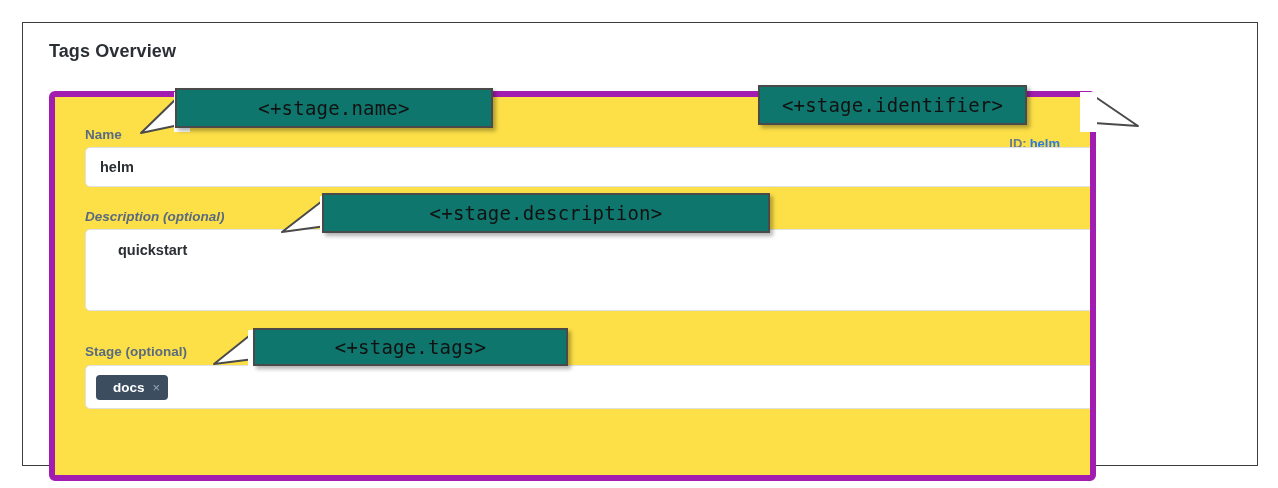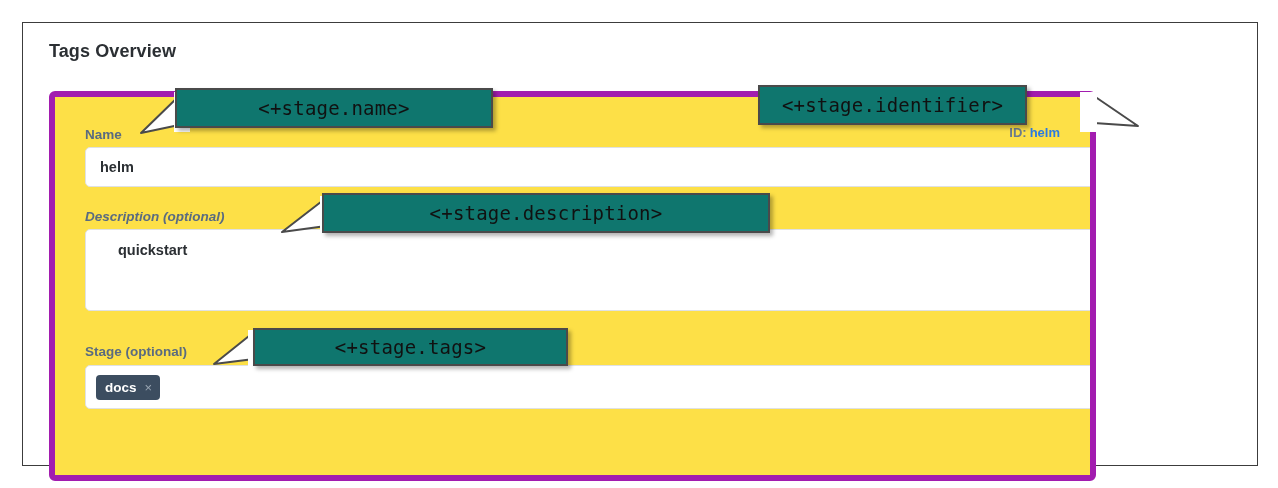--- a/index.html
+++ b/index.html
@@ -131,21 +131,21 @@
     align-items: center;
     padding: 0 10px;
   }
   .tag-chip {
     display: inline-flex;
     align-items: center;
     background: #3c4d60;
     color: #ffffff;
     border-radius: 4px;
     height: 25px;
-    padding: 0 8px 0 9px;
+    padding: 0 8px 0 17px;
     font-size: 13.5px;
     font-weight: bold;
   }
   .tag-chip .tag-x {
     margin-left: 8px;
     color: #9aa6b2;
     font-size: 13px;
     font-weight: normal;
     line-height: 1;
   }
@@ -185,21 +185,21 @@
 
 <div id="outer-frame">
 
   <div id="page-title">Tags Overview</div>
 
   <div id="stage-card">
 
     <div class="field-block" style="top:28px;">
       <span class="field-label">Name</span>
     </div>
-    <div class="id-line" style="top:28px;margin-left:43px;">
+    <div class="id-line" style="top:39px;margin-left:43px;">
       <span class="id-key">ID:</span><span class="id-val">helm</span>
     </div>
     <div class="field-block" style="top:50px;">
       <input class="text-input" type="text" value="helm" style="">
     </div>
 
     <div class="field-block" style="top:110px;font-style:italic;">
       <span class="field-label">Description (optional)</span>
     </div>
     <div class="field-block" style="top:132px;">

